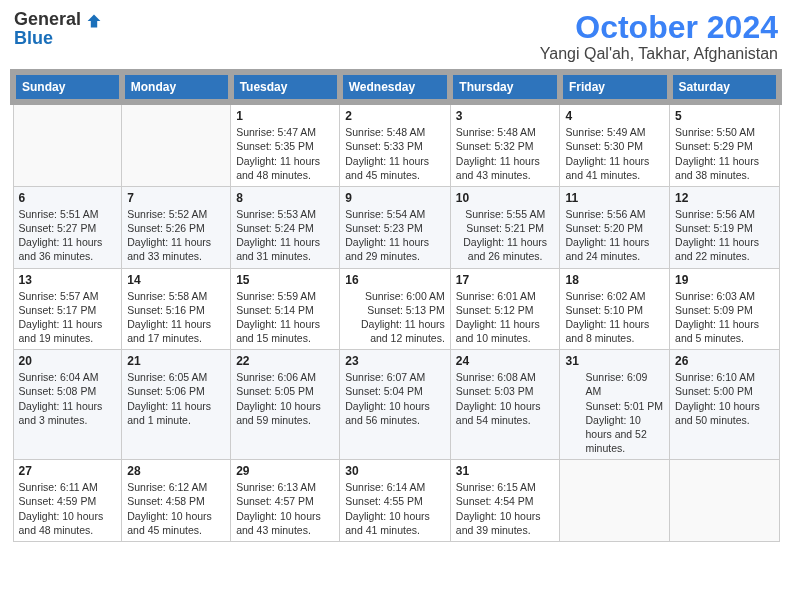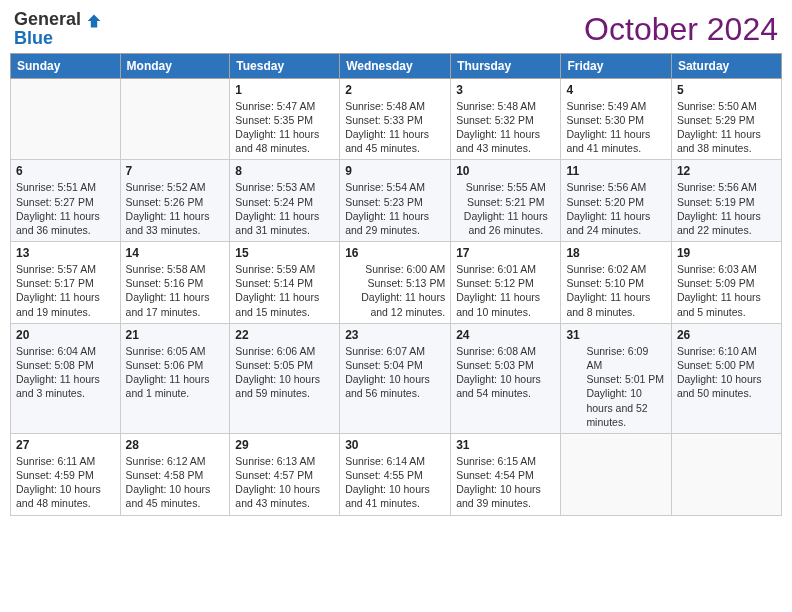--- a/index.html
+++ b/index.html
@@ -6,21 +6,21 @@
     body {
       font-family: Arial, sans-serif;
       background: #fff;
       width: 792px;
       min-height: 612px;
       padding: 10px;
     }
     .header {
       display: flex;
       justify-content: space-between;
-      align-items: flex-end;
+      align-items: flex-start;
       margin-bottom: 6px;
       padding: 0 4px;
     }
     .logo {
       display: flex;
       flex-direction: column;
       line-height: 1;
     }
     .logo-general {
       font-size: 18px;
@@ -36,41 +36,41 @@
       display: inline-block;
       width: 16px;
       height: 16px;
       vertical-align: middle;
     }
     .title-block {
       text-align: right;
     }
     .month-title {
       font-size: 32px;
-      font-weight: normal;
-      color: #701a75;
+      font-weight: bold;
+      color: #3b82f6;
       line-height: 1.1;
     }
     .location {
       font-size: 16px;
       color: #444;
     }
     .calendar {
       width: 100%;
       border-collapse: collapse;
       font-size: 11px;
     }
     .calendar th {
       background-color: #2e74bc;
       color: #fff;
       text-align: left;
       padding: 5px 6px;
       font-size: 12px;
       font-weight: bold;
-      border: 1px solid #a3a3a3;
+      border: 6px solid #a3a3a3;
     }
     .calendar td {
       border: 1px solid #ccc;
       vertical-align: top;
       padding: 4px 5px;
       width: 113px;
       min-height: 70px;
       background: #fff;
     }
     .calendar tr:nth-child(even) td {
@@ -99,20 +99,21 @@
     <div>
       <span class="logo-general">General</span>
       <svg class="logo-icon" viewBox="0 0 20 20">
         <polygon points="10,2 18,10 14,10 14,18 6,18 6,10 2,10" fill="#1a6fba"></polygon>
       </svg>
     </div>
     <span class="logo-blue">Blue</span>
   </div>
   <div class="title-block">
     <div class="month-title">October 2024</div>
+    <div class="location">Yangi Qal'ah, Takhar, Afghanistan</div>
   </div>
 </div>
 
 <table class="calendar">
   <thead>
     <tr>
     <th>Sunday</th>
         <th>Monday</th>
         <th>Tuesday</th>
         <th>Wednesday</th>

